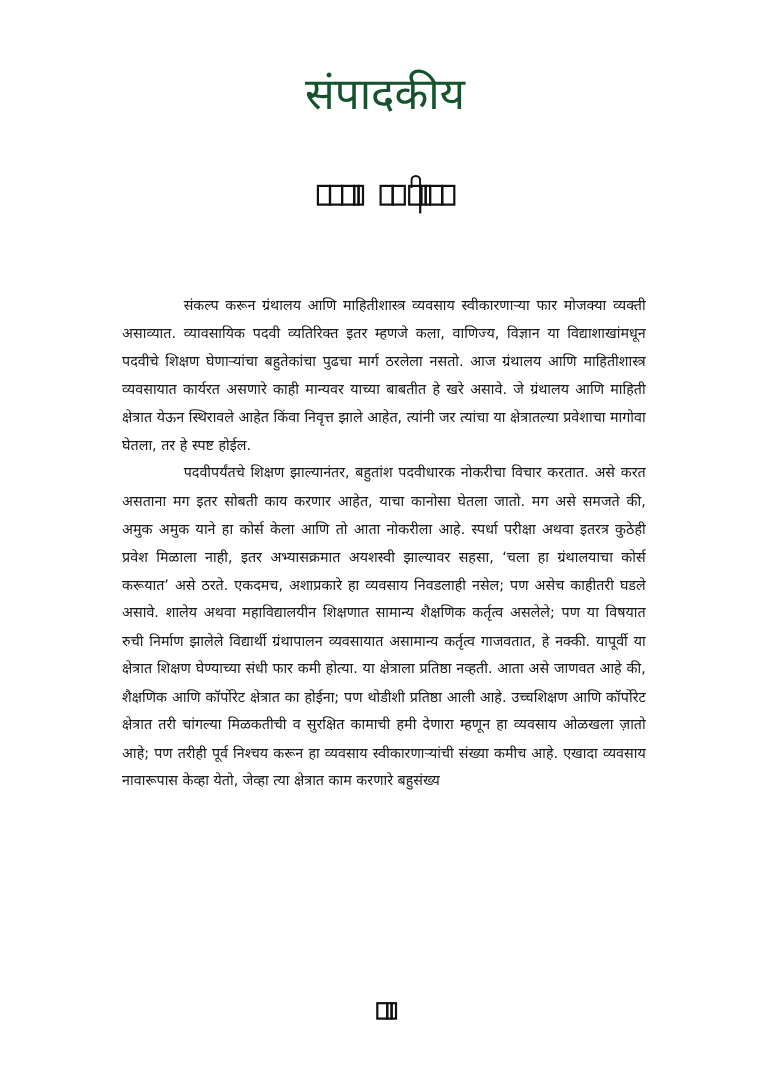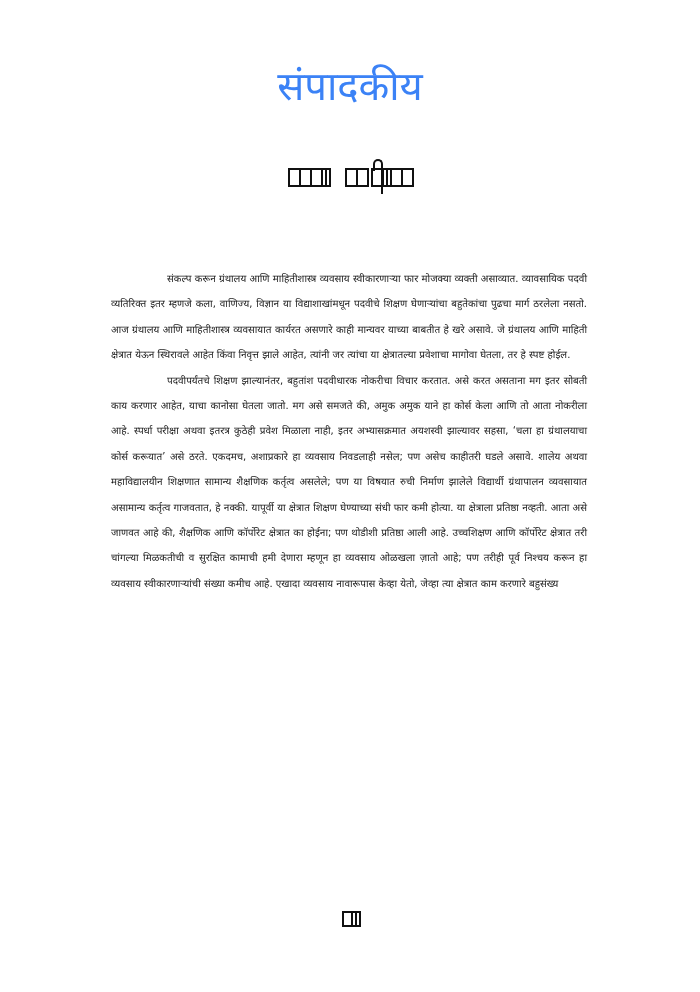--- a/index.html
+++ b/index.html
@@ -17,21 +17,21 @@
     }
     .page-title {
       position: absolute;
       top: 58px;
       left: 0;
       width: 700px;
       text-align: center;
       font-family: "DejaVu Serif", serif;
       font-size: 40px;
       line-height: 56px;
-      color: #3b82f6;
+      color: #14532d;
       letter-spacing: 0px;
     }
     .subtitle {
       position: absolute;
       top: 162px;
       left: 0;
       width: 700px;
       text-align: center;
       height: 30px;
       display: flex;
@@ -74,21 +74,21 @@
       width: 2px;
       height: 26px;
       background: #111;
     }
     .body-text {
       position: absolute;
       top: 266px;
       left: 111px;
       width: 476px;
       font-family: "DejaVu Sans", sans-serif;
-      font-size: 10px;
+      font-size: 13px;
       line-height: 25.4px;
       color: #1a1a1a;
     }
     .body-text p {
       margin: 0;
       text-align: justify;
       text-indent: 56px;
     }
     .page-number {
       position: absolute;

